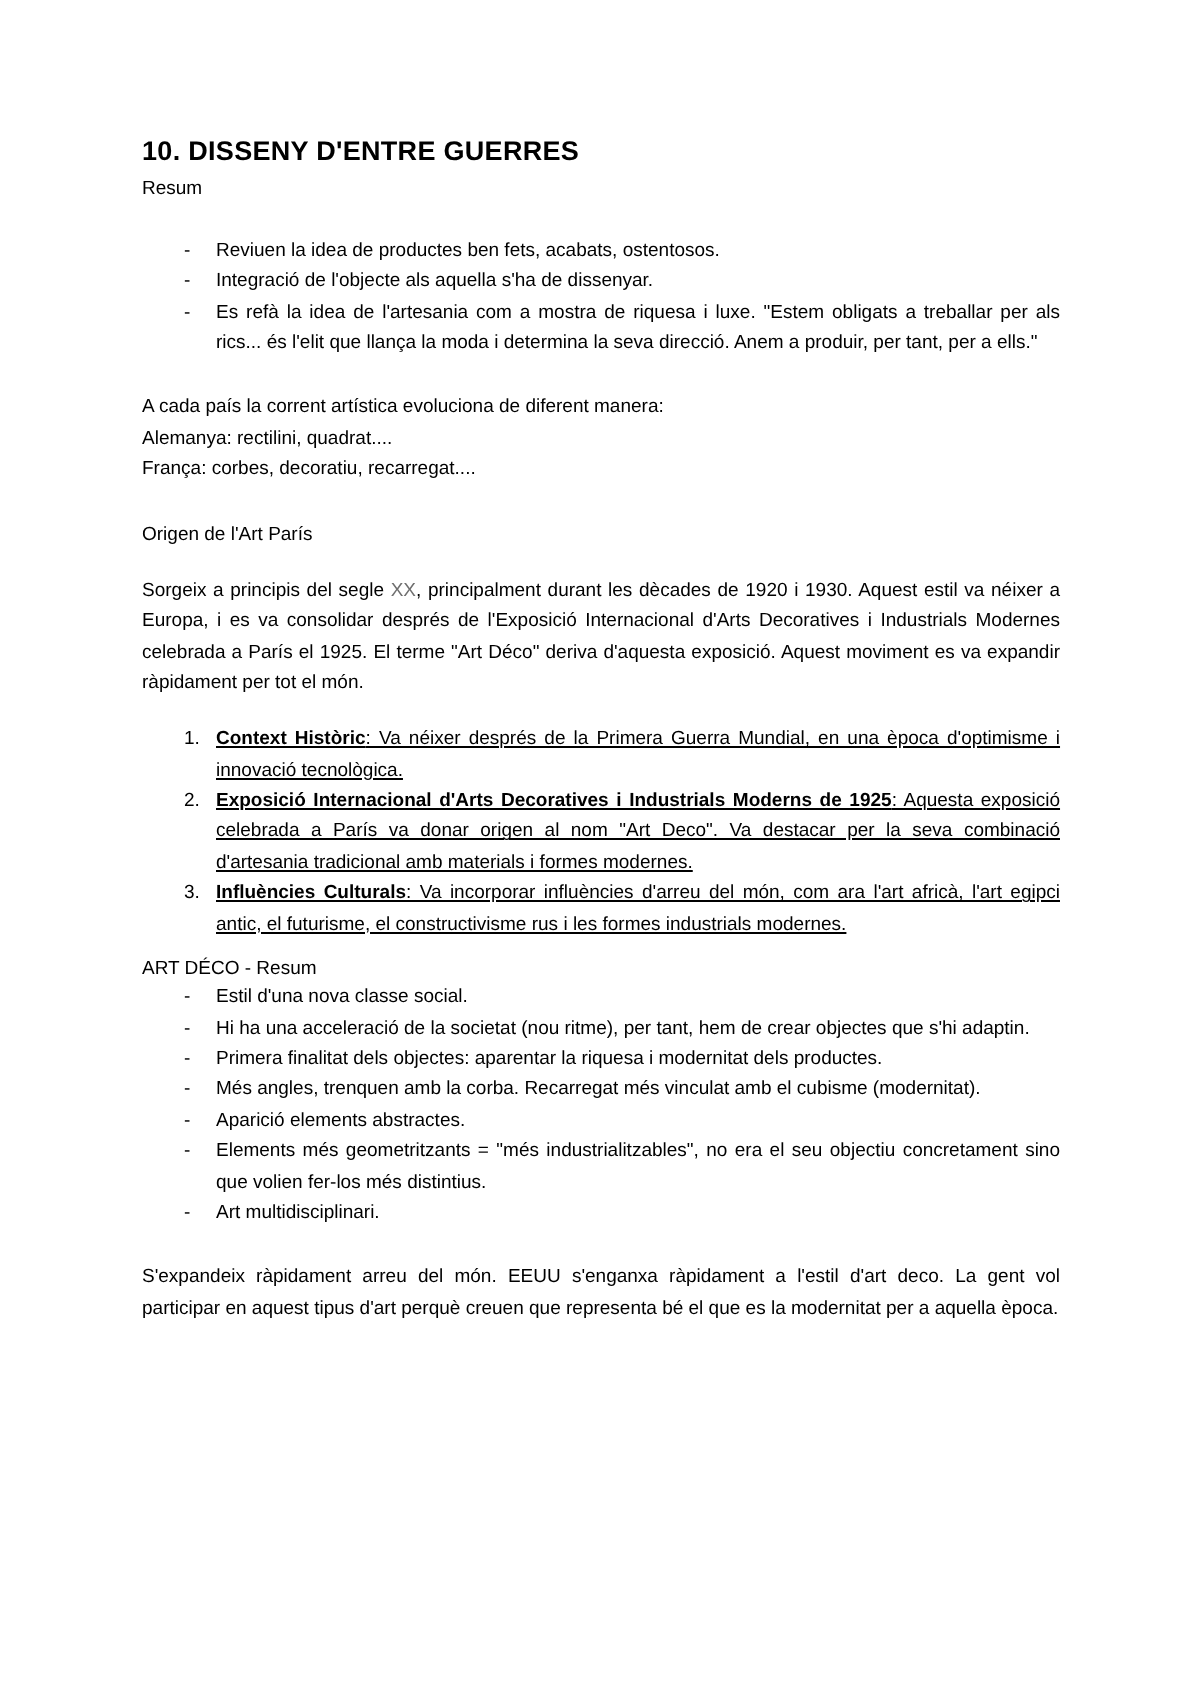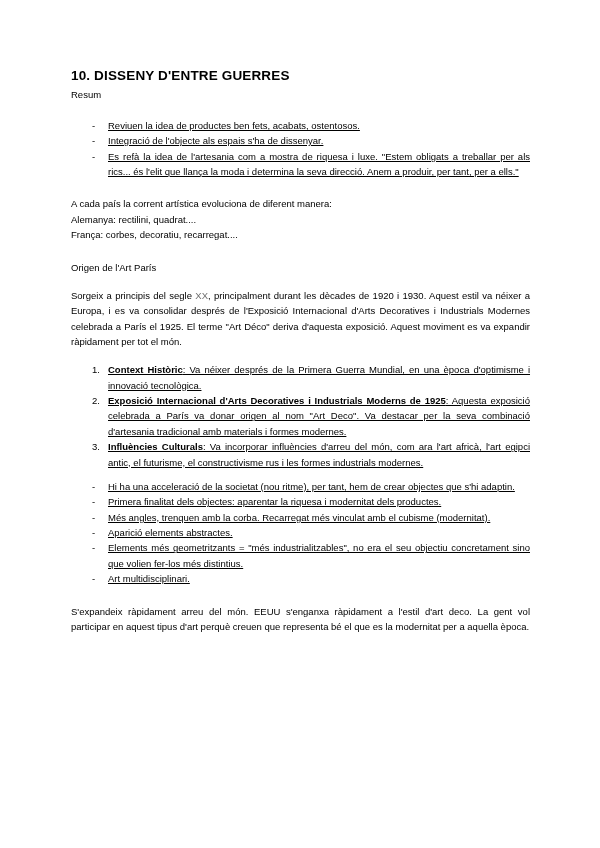--- a/index.html
+++ b/index.html
@@ -63,21 +63,20 @@
     padding: 0;
   }
   ul.dash-list > li {
     position: relative;
     font-size: 9.5px;
     line-height: 1.62;
     padding-left: 37px;
     margin-left: 0;
     text-align: justify;
     text-justify: inter-word;
-    text-decoration: underline;
   }
   ul.dash-list > li::before {
     content: "-";
     position: absolute;
     left: 21px;
     top: 0;
   }
   ul.dash-list > li.noj { text-align: left; }
 
   ol.num-list {
@@ -114,21 +113,21 @@
 <div class="page">
 
   <h1 class="doc-title">10. DISSENY D'ENTRE GUERRES</h1>
 
   <div class="heading-underline"><span class="u">Resum</span></div>
 
   <div class="spacer-lg"></div>
 
   <ul class="dash-list">
     <li>Reviuen la idea de productes ben fets, acabats, ostentosos.</li>
-    <li>Integració de l'objecte als espais s'ha de dissenyar.</li>
+    <li>Integració de l'objecte als aquella s'ha de dissenyar.</li>
     <li>Es refà la idea de l'artesania com a mostra de riquesa i luxe.  "Estem obligats a treballar per als rics... és l'elit que llança la  moda i  determina la seva direcció. Anem  a produir, per  tant, per a ells."</li>
   </ul>
 
   <div class="spacer-lg"></div>
 
   <p class="para noj">A cada país la corrent artística evoluciona de diferent manera:</p>
   <p class="para noj">Alemanya: rectilini, quadrat....</p>
   <p class="para noj">França: corbes, decoratiu, recarregat....</p>
 
   <div class="spacer-xl"></div>
@@ -142,22 +141,24 @@
   <div class="spacer-md"></div>
 
   <ol class="num-list">
     <li><span class="lead">Context Històric</span><span>: Va néixer després de la Primera Guerra Mundial, en una època d'optimisme i innovació tecnològica.</span></li>
     <li><span class="lead">Exposició Internacional d'Arts Decoratives i Industrials Moderns de 1925</span><span>: Aquesta exposició celebrada a París va donar origen al nom "Art Deco". Va destacar per la seva combinació d'artesania tradicional amb materials i formes modernes.</span></li>
     <li><span class="lead">Influències Culturals</span><span>: Va incorporar influències d'arreu del món, com ara l'art africà, l'art egipci antic, el futurisme, el constructivisme rus i les formes industrials modernes.</span></li>
   </ol>
 
   <div class="spacer-sm"></div>
 
+  <div class="heading-underline"><span class="u">ART DÉCO - Resum</span></div>
 
   <ul class="dash-list">
+    <li class="noj">Estil d'una nova classe social.</li>
     <li class="noj">Hi ha una acceleració de la societat (nou ritme), per tant, hem de crear objectes que s'hi adaptin.</li>
     <li class="noj">Primera finalitat dels objectes: aparentar la riquesa i modernitat dels productes.</li>
     <li>Més angles, trenquen amb la corba. Recarregat més vinculat amb el cubisme (modernitat).</li>
     <li class="noj">Aparició elements abstractes.</li>
     <li>Elements més geometritzants = "més industrialitzables", no era el seu objectiu concretament sino que volien fer-los més distintius.</li>
     <li class="noj">Art multidisciplinari.</li>
   </ul>
 
   <div class="spacer-lg"></div>
 

